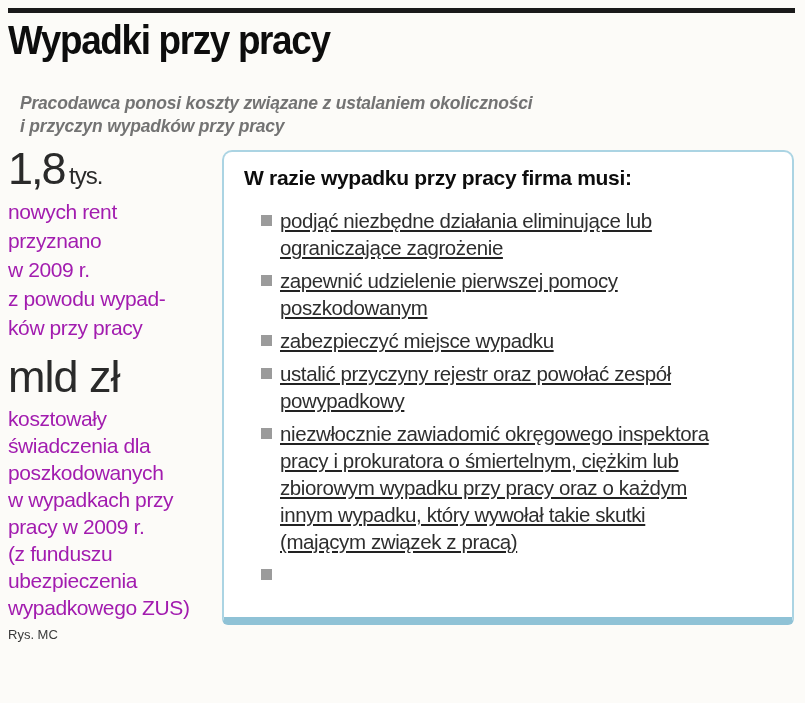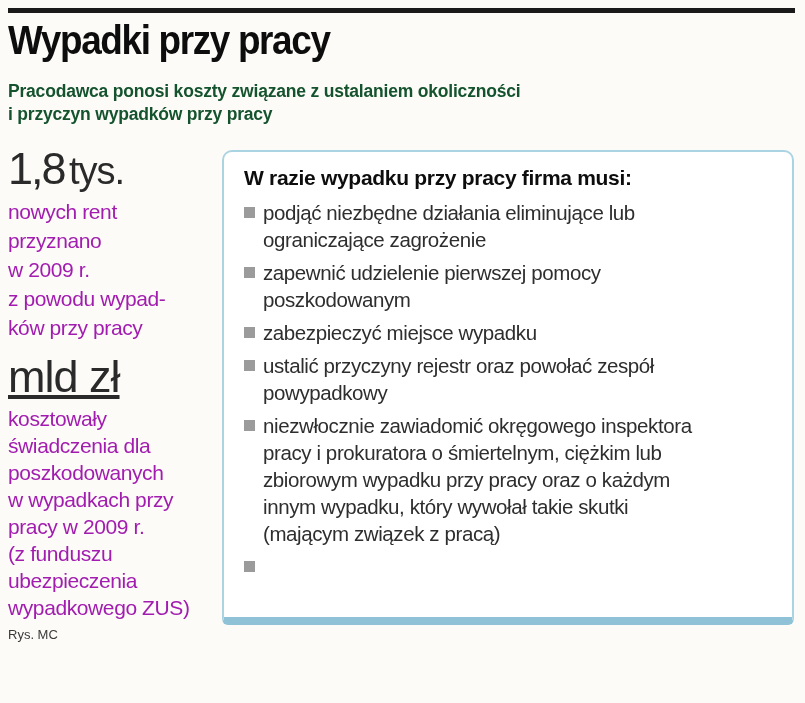--- a/index.html
+++ b/index.html
@@ -26,49 +26,49 @@
     font-weight: 700;
     letter-spacing: -1.5px;
     color: #0d0d0d;
     transform: scaleX(0.9);
     transform-origin: left center;
     white-space: nowrap;
   }
   .subtitle {
     position: absolute;
     left: 8px; top: 80px;
-    margin: 0;
+    margin: 12px;
     font-size: 17.5px;
     font-weight: 700;
     line-height: 23px;
     letter-spacing: -0.2px;
-    color: #14532d;
+    color: #737373;
     white-space: pre-line;
+    font-style: italic;
   }
   .left-col {
     position: absolute;
     left: 8px; top: 146px;
     width: 207px;
   }
   .stat-num { color: #2a2a2a; line-height: 1.02; }
   .stat-num .big {
     font-size: 45px;
     letter-spacing: -2px;
   }
   .stat-num .unit-inline {
-    font-size: 38px;
+    font-size: 24px;
     letter-spacing: -1px;
     margin-top: 9px;
   }
   .stat-num .unit-block {
     display: block;
     font-size: 45px;
     letter-spacing: -1px;
     margin-top: 4px;
-    text-decoration: underline;
   }
   .stat-desc {
     margin: 5px 0 12px;
     font-size: 21px;
     line-height: 29px;
     letter-spacing: -0.4px;
     color: #a21caf;
     white-space: pre-line;
   }
   .stat-desc.tight { line-height: 27px; margin-bottom: 6px; }
@@ -93,22 +93,23 @@
   }
   .info-box-heading {
     margin: 0 0 9px;
     font-size: 21px;
     font-weight: 700;
     letter-spacing: -0.3px;
     color: #0d0d0d;
   }
   .info-list {
     list-style: none;
-    margin: 0;
+    margin: 17px;
     padding: 0;
+    text-decoration: underline;
   }
   .info-list li {
     display: flex;
     align-items: flex-start;
     margin-bottom: 6px;
     font-size: 20.5px;
     line-height: 27px;
     letter-spacing: -0.4px;
     color: #2e2e2e;
   }

